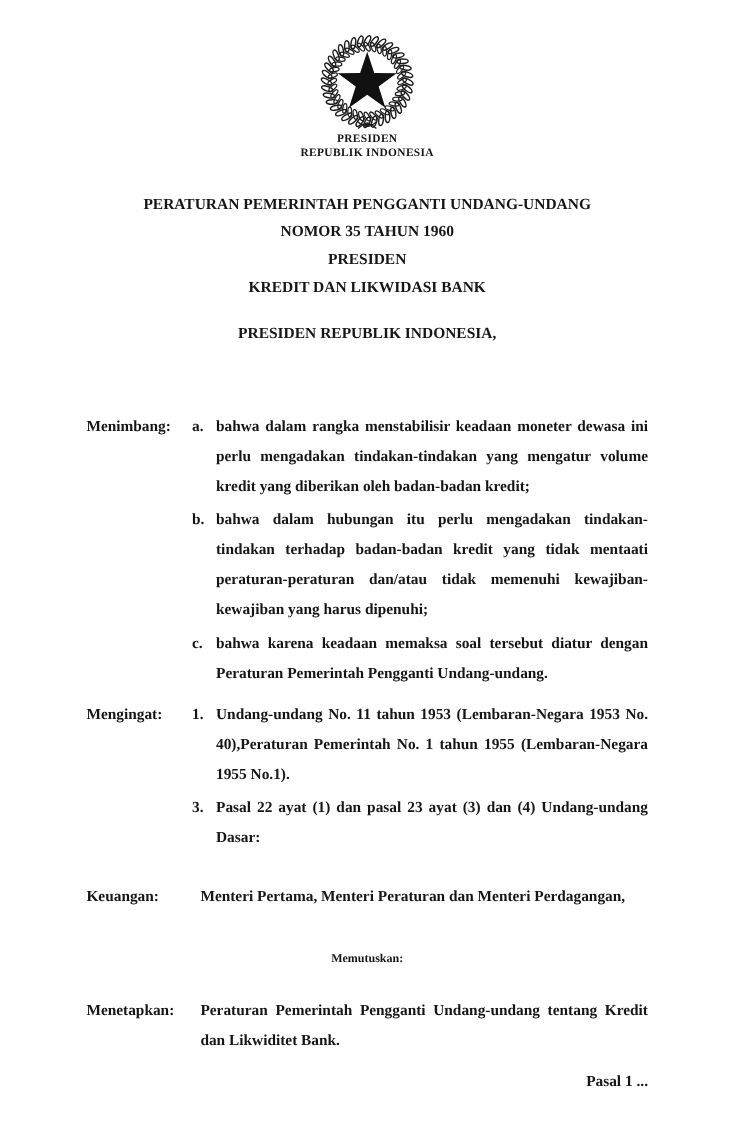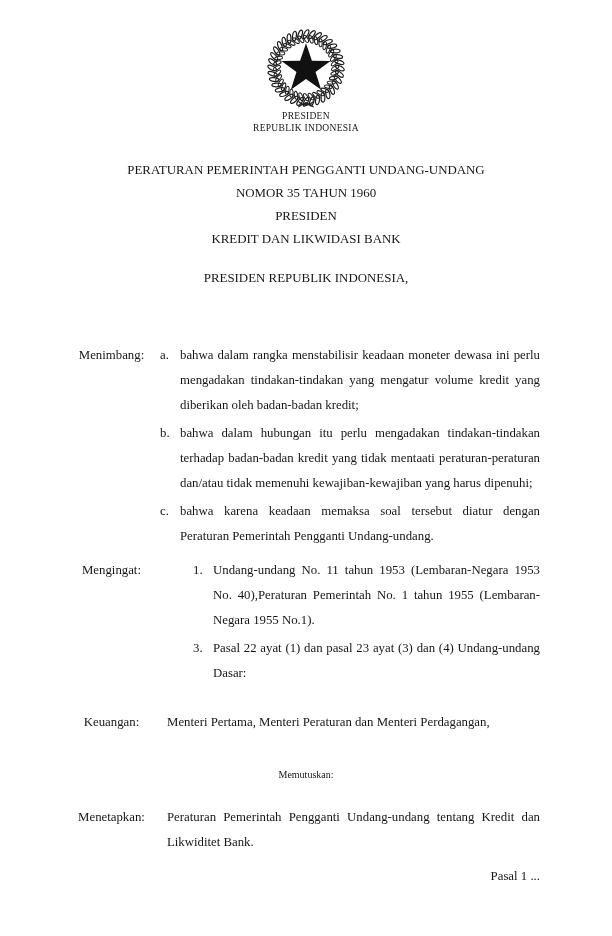--- a/index.html
+++ b/index.html
@@ -3,40 +3,40 @@
 <meta charset="utf-8">
 <style>
   * { margin:0; padding:0; box-sizing:border-box; }
   html, body { background:#ffffff; }
   body {
     width:612px; height:936px;
     font-family:"Liberation Serif","DejaVu Serif",serif;
     color:#161616;
     overflow:hidden;
   }
-  .page { width:612px; height:936px; padding:26px 72px 0 72px; background:#ffffff; }
+  .page { width:612px; height:936px; padding:26px 72px 0 72px; background:#ffffff;font-weight:bold; }
 
   .emblem-wrap { text-align:center; line-height:0; }
   .org-lines { text-align:center; font-size:9.5px; line-height:11.5px; letter-spacing:0.3px; margin-top:1px; }
 
   .doc-title { text-align:center; font-size:12.9px; line-height:23px; margin-top:25px; }
   .salutation { text-align:center; font-size:12.9px; line-height:18px; margin-top:18px; }
 
   .section { display:flex; font-size:12.8px; line-height:25px; }
-  .label-box { flex:0 0 88px; display:flex; justify-content:center; padding-right:9px; }
+  .label-box { flex:0 0 88px; display:flex; justify-content:flex-start; padding-right:9px; }
   .content { flex:1; min-width:0; }
   .list-item { display:flex; margin-bottom:3px; }
   .list-item:last-child { margin-bottom:0; }
   .marker { flex:0 0 20px; }
   .item-text { flex:1; text-align:justify; }
   .plain-text { padding-left:7px; }
   .justify { text-align:justify; }
 
   .sec-menimbang { margin-top:56px; }
-  .sec-mengingat { margin-top:9px;gap:33px; }
+  .sec-mengingat { margin-top:9px; }
   .sec-mendengar { margin-top:24px; }
   .memutuskan { text-align:center; font-size:10px; line-height:25px; margin-top:27px; }
   .sec-menetapkan { margin-top:18px; }
   .pasal-next { text-align:right; font-size:12.8px; line-height:25px; margin-top:9px; }
 </style>
 </head>
 <body>
 
 <div class="page">
 

